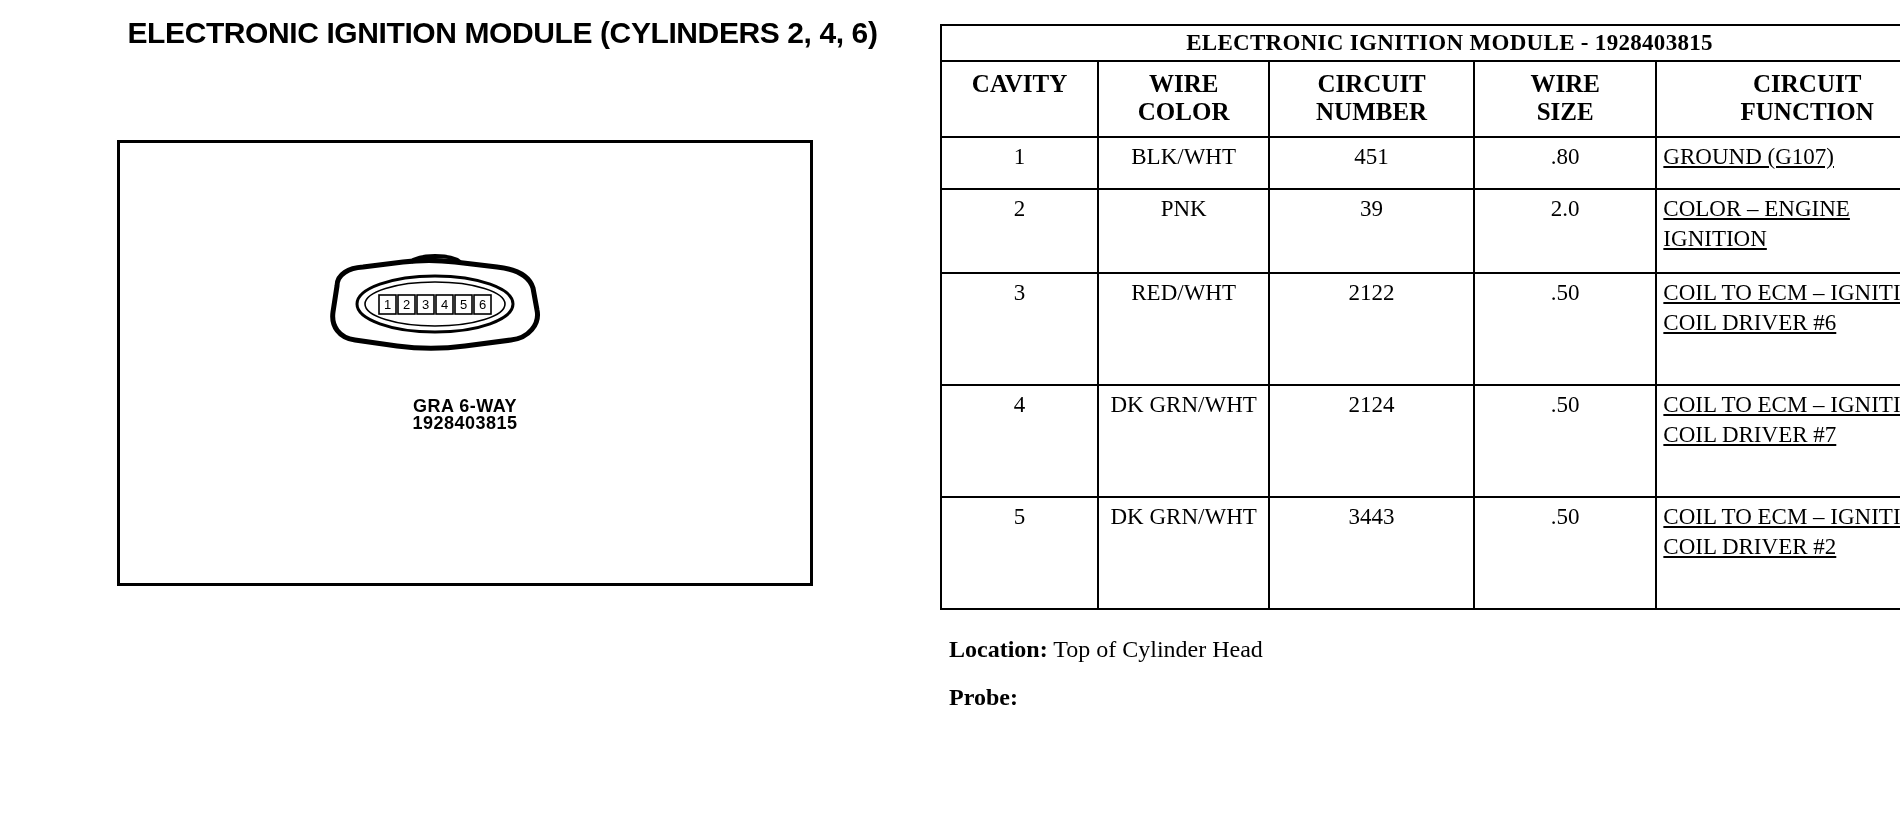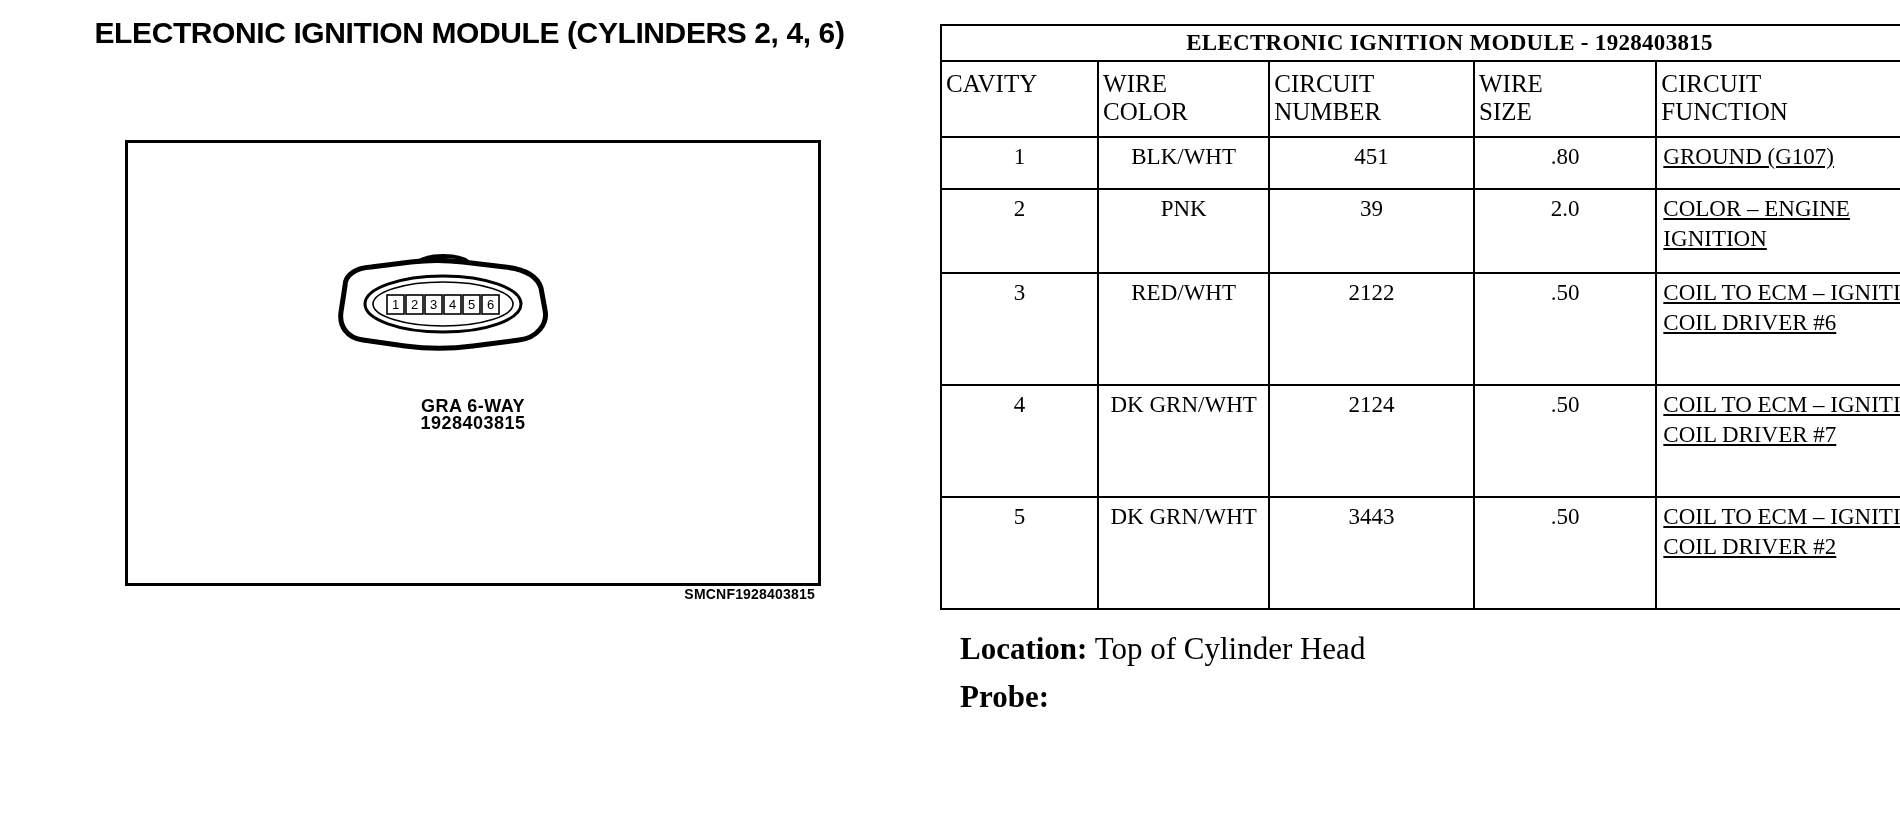--- a/index.html
+++ b/index.html
@@ -12,24 +12,25 @@
     height: 832px;
     font-family: "Liberation Serif", serif;
     color: #000000;
     overflow: hidden;
     position: relative;
   }
 
   
   #left-panel {
     position: absolute;
-    left: 8px;
+    left: 0;
     top: 0;
     width: 935px;
     height: 664px;
+    padding-left: 41px;
   }
 
   #page-title {
     font-family: "Liberation Sans", sans-serif;
     font-weight: bold;
     font-size: 30px;
     line-height: 38px;
     text-align: center;
     padding: 14px 22px 0 10px;
     letter-spacing: -0.4px;
@@ -101,42 +102,42 @@
     font-family: "Liberation Serif", serif;
   }
   #table-title-cell {
     text-align: center;
     font-weight: bold;
     font-size: 27px;
     padding: 8px 4px 10px 4px;
     letter-spacing: 0.3px;
   }
   table#connector-table thead td.col-head {
-    text-align: left;
-    font-weight: normal;
+    text-align: center;
+    font-weight: bold;
     font-size: 25px;
     line-height: 28px;
     padding: 8px 4px 10px 4px;
   }
   td.c-cavity, td.c-color, td.c-circuit, td.c-size {
     text-align: center;
   }
   td.c-function {
     text-align: left;
     line-height: 30px;
     text-decoration: underline;
   }
   td.c-cavity, td.c-color, td.c-circuit, td.c-size {
     line-height: 30px;
   }
 
   #meta-block {
     margin-top: 26px;
-    margin-left: 20px;
-    font-size: 31px;
+    margin-left: 9px;
+    font-size: 24px;
   }
   .meta-line {
     margin-bottom: 22px;
     line-height: 26px;
   }
   .meta-label {
     font-weight: bold;
     font-family: "Liberation Serif", serif;
   }
   .meta-value {
@@ -191,21 +192,20 @@
 
       <path d="M 96 14 C 104 6, 136 6, 145 14" fill="none" stroke="#000000" stroke-width="4"></path>
     </svg>
 
     <div id="connector-caption">
       <div>GRA 6-WAY</div>
       <div>1928403815</div>
     </div>
   </div>
 
-  <div id="figure-code">SMCNF1928403815</div>
 </div>
 
 <div id="right-panel">
 
   <table id="connector-table">
     <colgroup>
       <col style="width:112px">
       <col style="width:122px">
       <col style="width:146px">
       <col style="width:130px">

